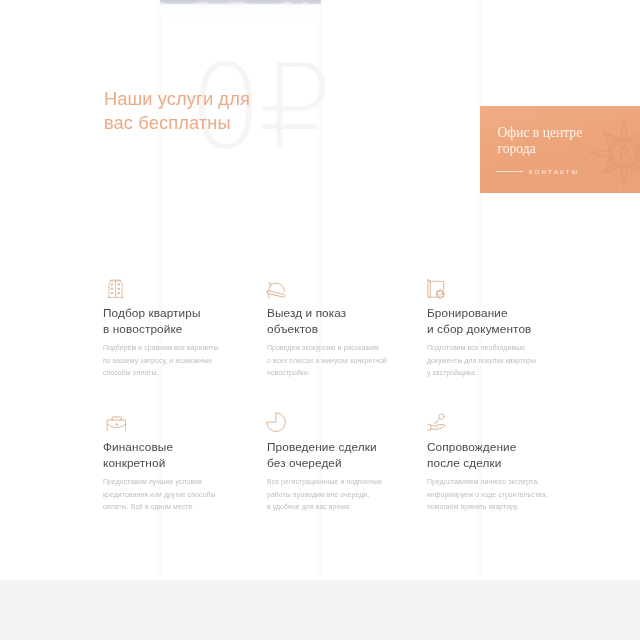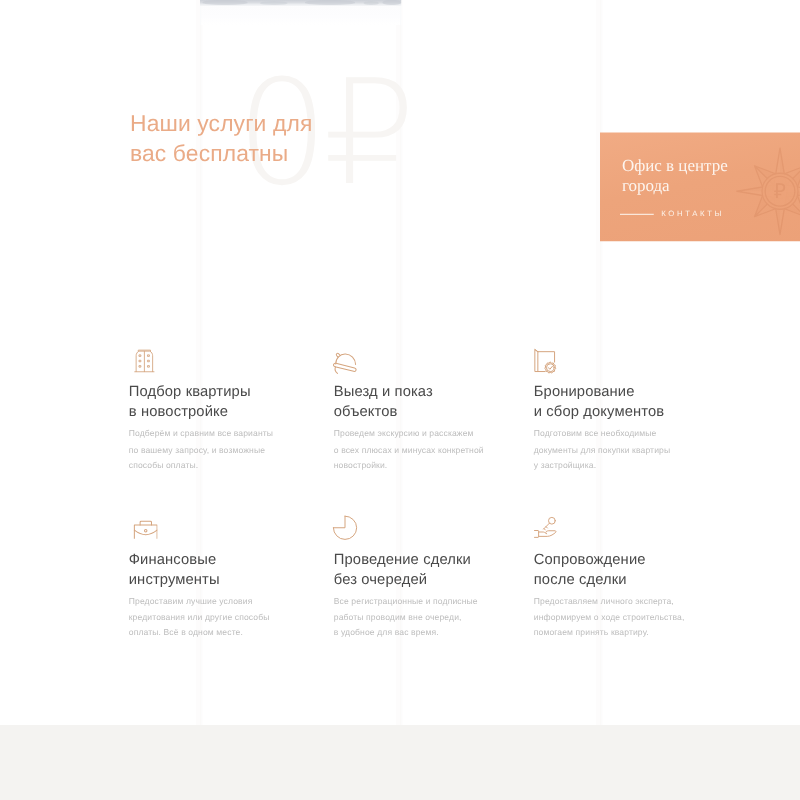--- a/index.html
+++ b/index.html
@@ -163,21 +163,21 @@
     </div>
     <div class="svc" style="left:103px;top:414px">
       <div class="ico" style="top:-5px;left:1px;overflow:visible">
           <svg viewBox="0 0 21 21" width="23" height="23" style="margin:-1px 0 0 -1px" fill="none" stroke="#d5a57f" stroke-width=".75" stroke-linecap="round" stroke-linejoin="round">
             <rect x="4.1" y="11" width="16.6" height="12.7"></rect>
             <path d="M8.3 11V8.9c0-.4.3-.7.7-.7h6.9c.4 0 .7.3.7.7V11"></path>
             <path d="M4.1 14.7c2.9 2.2 5.7 3.3 8.3 3.3s5.4-1.1 8.3-3.3"></path>
             <circle cx="12.4" cy="15.1" r=".9"></circle>
           </svg>
         </div>
-      <h3><span>Финансовые</span><br><span>инструменты</span></h3>
+      <h3><span>Финансовые</span><br><span>конкретной</span></h3>
       <p><span>Предоставим лучшие условия</span><br><span>кредитования или другие способы</span><br><span>оплаты. Всё в одном месте.</span></p>
     </div>
     <div class="svc" style="left:267px;top:414px">
       <div class="ico" style="overflow:visible;top:-4px">
           <svg viewBox="-2 -2 26 26" width="26" height="26" style="margin:-2px 0 0 -2px" fill="none" stroke="#d5a57f" stroke-width=".8" stroke-linecap="round" stroke-linejoin="round">
             <path d="M9 2.9V12.2H-0.3"></path>
             <path d="M9 2.9A9.3 9.3 0 1 1 -0.3 12.2"></path>
           </svg>
         </div>
       <h3><span>Проведение сделки</span><br><span>без очередей</span></h3>

